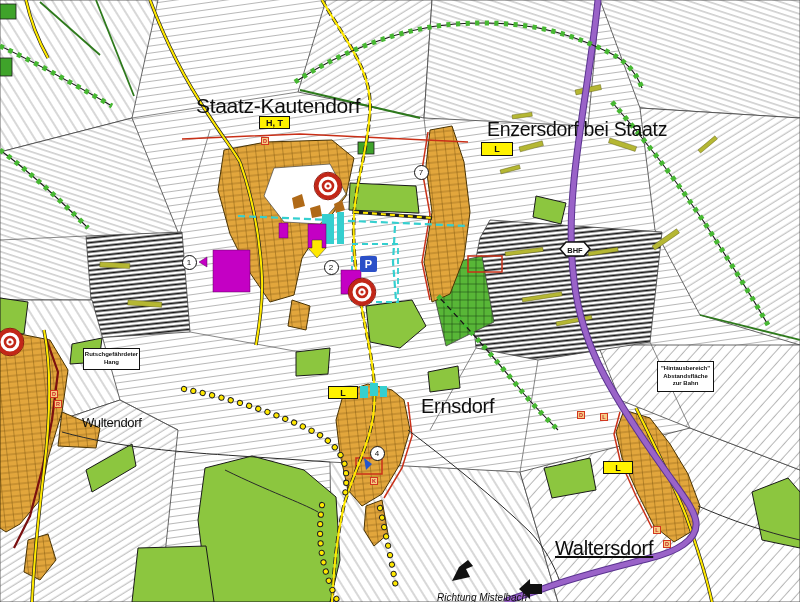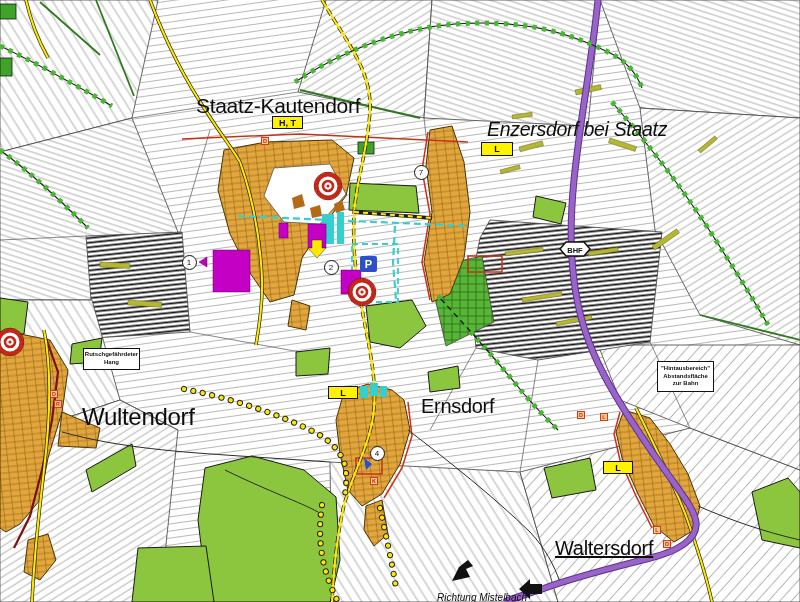--- a/index.html
+++ b/index.html
@@ -279,27 +279,27 @@
   </g>
 
   <g fill="#111">
     <path d="M468,560 L473,566 L466,569 L470,577 L452,581 L459,567 Z"></path>
     <polygon points="542,584 530,584 530,579 519,589 530,599 530,594 542,594"></polygon>
   </g>
 </svg>
 
 <div id="overlay">
   <div class="lbl" style="left:196px;top:94px;font-size:21px;text-align:center;">Staatz-Kautendorf</div>
-  <div class="lbl" style="left:487px;top:118px;font-size:19.5px;font-style:italic;">Enzersdorf bei Staatz</div>
-  <div class="lbl" style="left:82px;top:403px;font-size:24px;">Wultendorf</div>
+  <div class="lbl" style="left:487px;top:118px;font-size:19.5px;">Enzersdorf bei Staatz</div>
+  <div class="lbl" style="left:82px;top:415px;font-size:13px;">Wultendorf</div>
   <div class="lbl" style="left:421px;top:395px;font-size:20px;">Ernsdorf</div>
   <div class="lbl" style="left:555px;top:537px;font-size:20px;text-decoration:underline;">Waltersdorf</div>
   <div class="lbl" style="left:437px;top:592px;font-size:10px;letter-spacing:0;font-style:italic;">Richtung Mistelbach</div>
 
-  <div class="ybox" style="left:272px;top:116px;width:31px;height:13px;">H, T</div>
+  <div class="ybox" style="left:259px;top:116px;width:31px;height:13px;">H, T</div>
   <div class="ybox" style="left:481px;top:142px;width:32px;height:14px;">L</div>
   <div class="ybox" style="left:328px;top:386px;width:30px;height:13px;">L</div>
   <div class="ybox" style="left:603px;top:461px;width:30px;height:13px;">L</div>
   <div class="pbox" style="left:360px;top:256px;width:17px;height:16px;">P</div>
 
   <div class="infobox" style="left:83px;top:348px;width:57px;height:22px;">
     <span>Rutschgefährdeter</span>
     <span>Hang</span>
   </div>
   <div class="infobox" style="left:657px;top:361px;width:57px;height:31px;">

